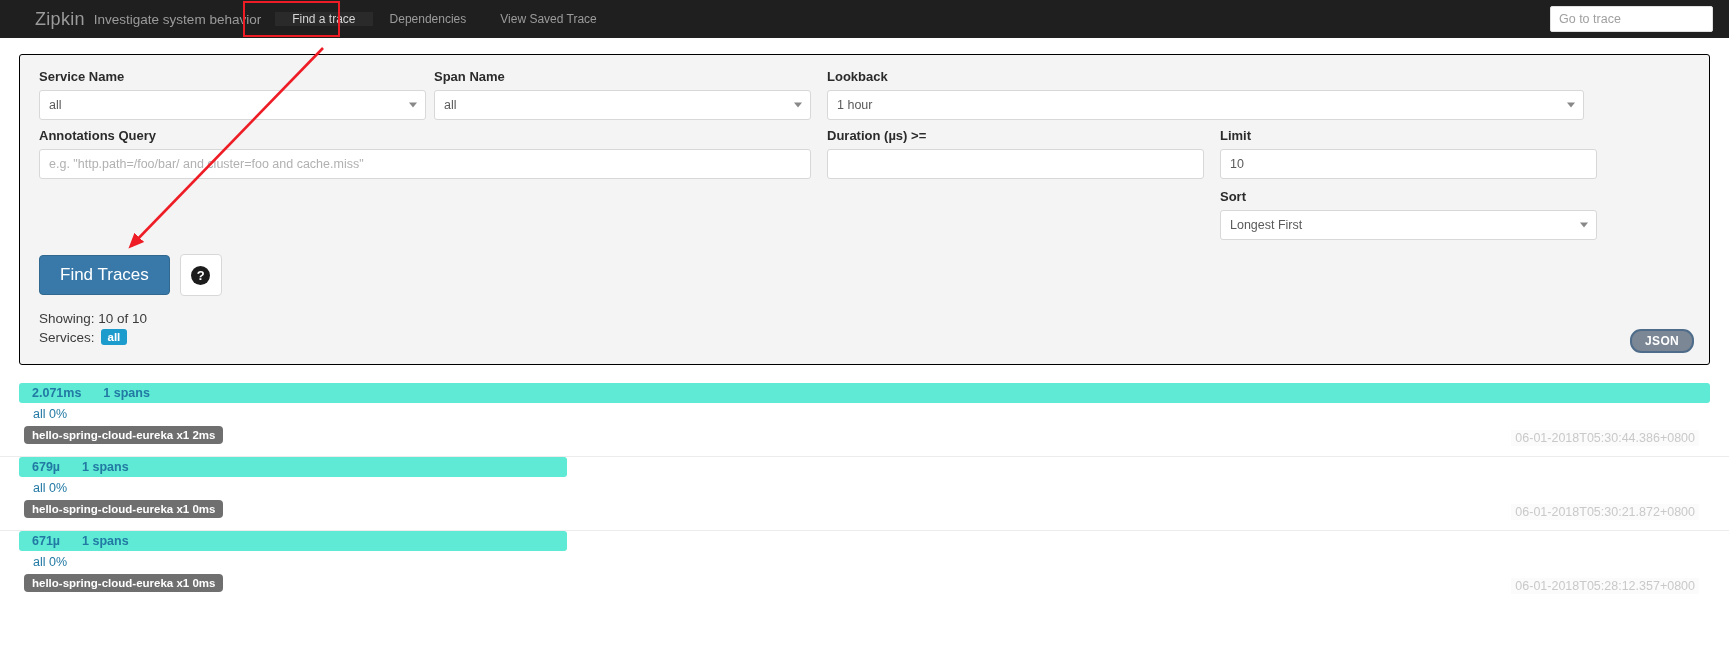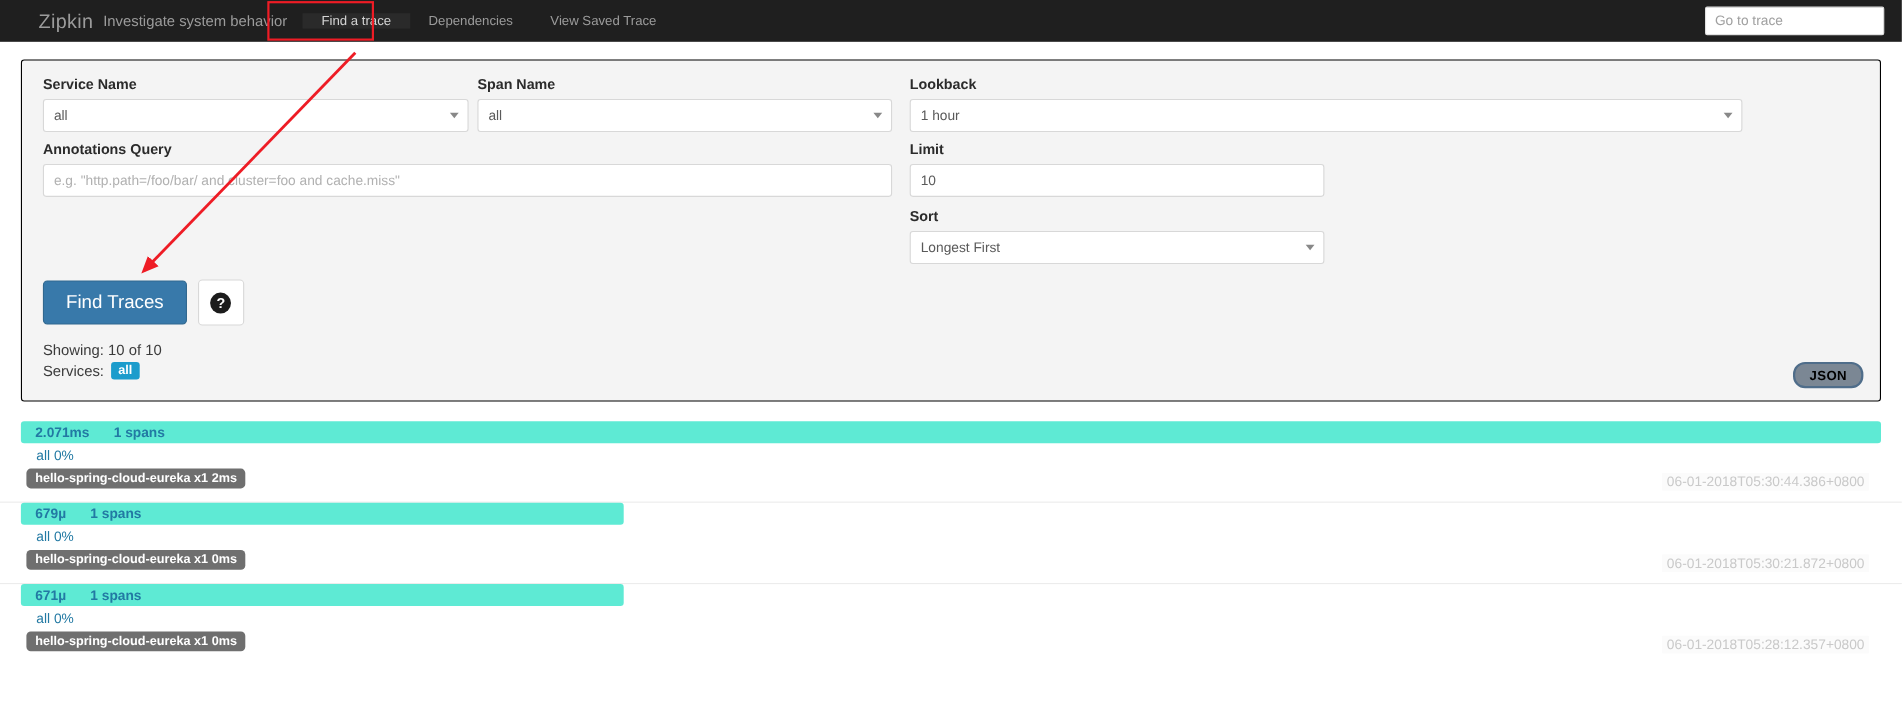--- a/index.html
+++ b/index.html
@@ -175,21 +175,21 @@
     padding: 2px 7px;
     margin-left: 6px;
     cursor: pointer;
   }
 
   .json-badge {
     position: absolute;
     right: 15px; bottom: 11px;
     background: #7b8794;
     border: 2px solid #4f6d8a;
-    color: #000000;
+    color: #ffffff;
     font-size: 12px;
     font-weight: bold;
     border-radius: 11px;
     padding: 3px 13px;
     cursor: pointer;
     letter-spacing: .3px;
   }
 
   
   .arrow-svg {
@@ -296,20 +296,24 @@
         </div>
       </div>
     </div>
 
     <div class="row">
       <div class="field w-annot">
         <span class="label">Annotations Query</span>
         <input class="control" type="text" placeholder="e.g. &quot;http.path=/foo/bar/ and cluster=foo and cache.miss&quot;" style="">
       </div>
 
+      <div class="field w-duration gap-left">
+        <span class="label">Duration (µs) &gt;=</span>
+        <input class="control" type="text" value="" style="">
+      </div>
 
       <div class="field w-limit gap-left">
         <span class="label">Limit</span>
         <input class="control" type="text" value="10" style="">
 
         <div style="margin-top:10px;">
           <span class="label">Sort</span>
           <div class="select-wrap">
             <input class="control" readonly="" value="Longest First" style="">
             <span class="caret"></span>

